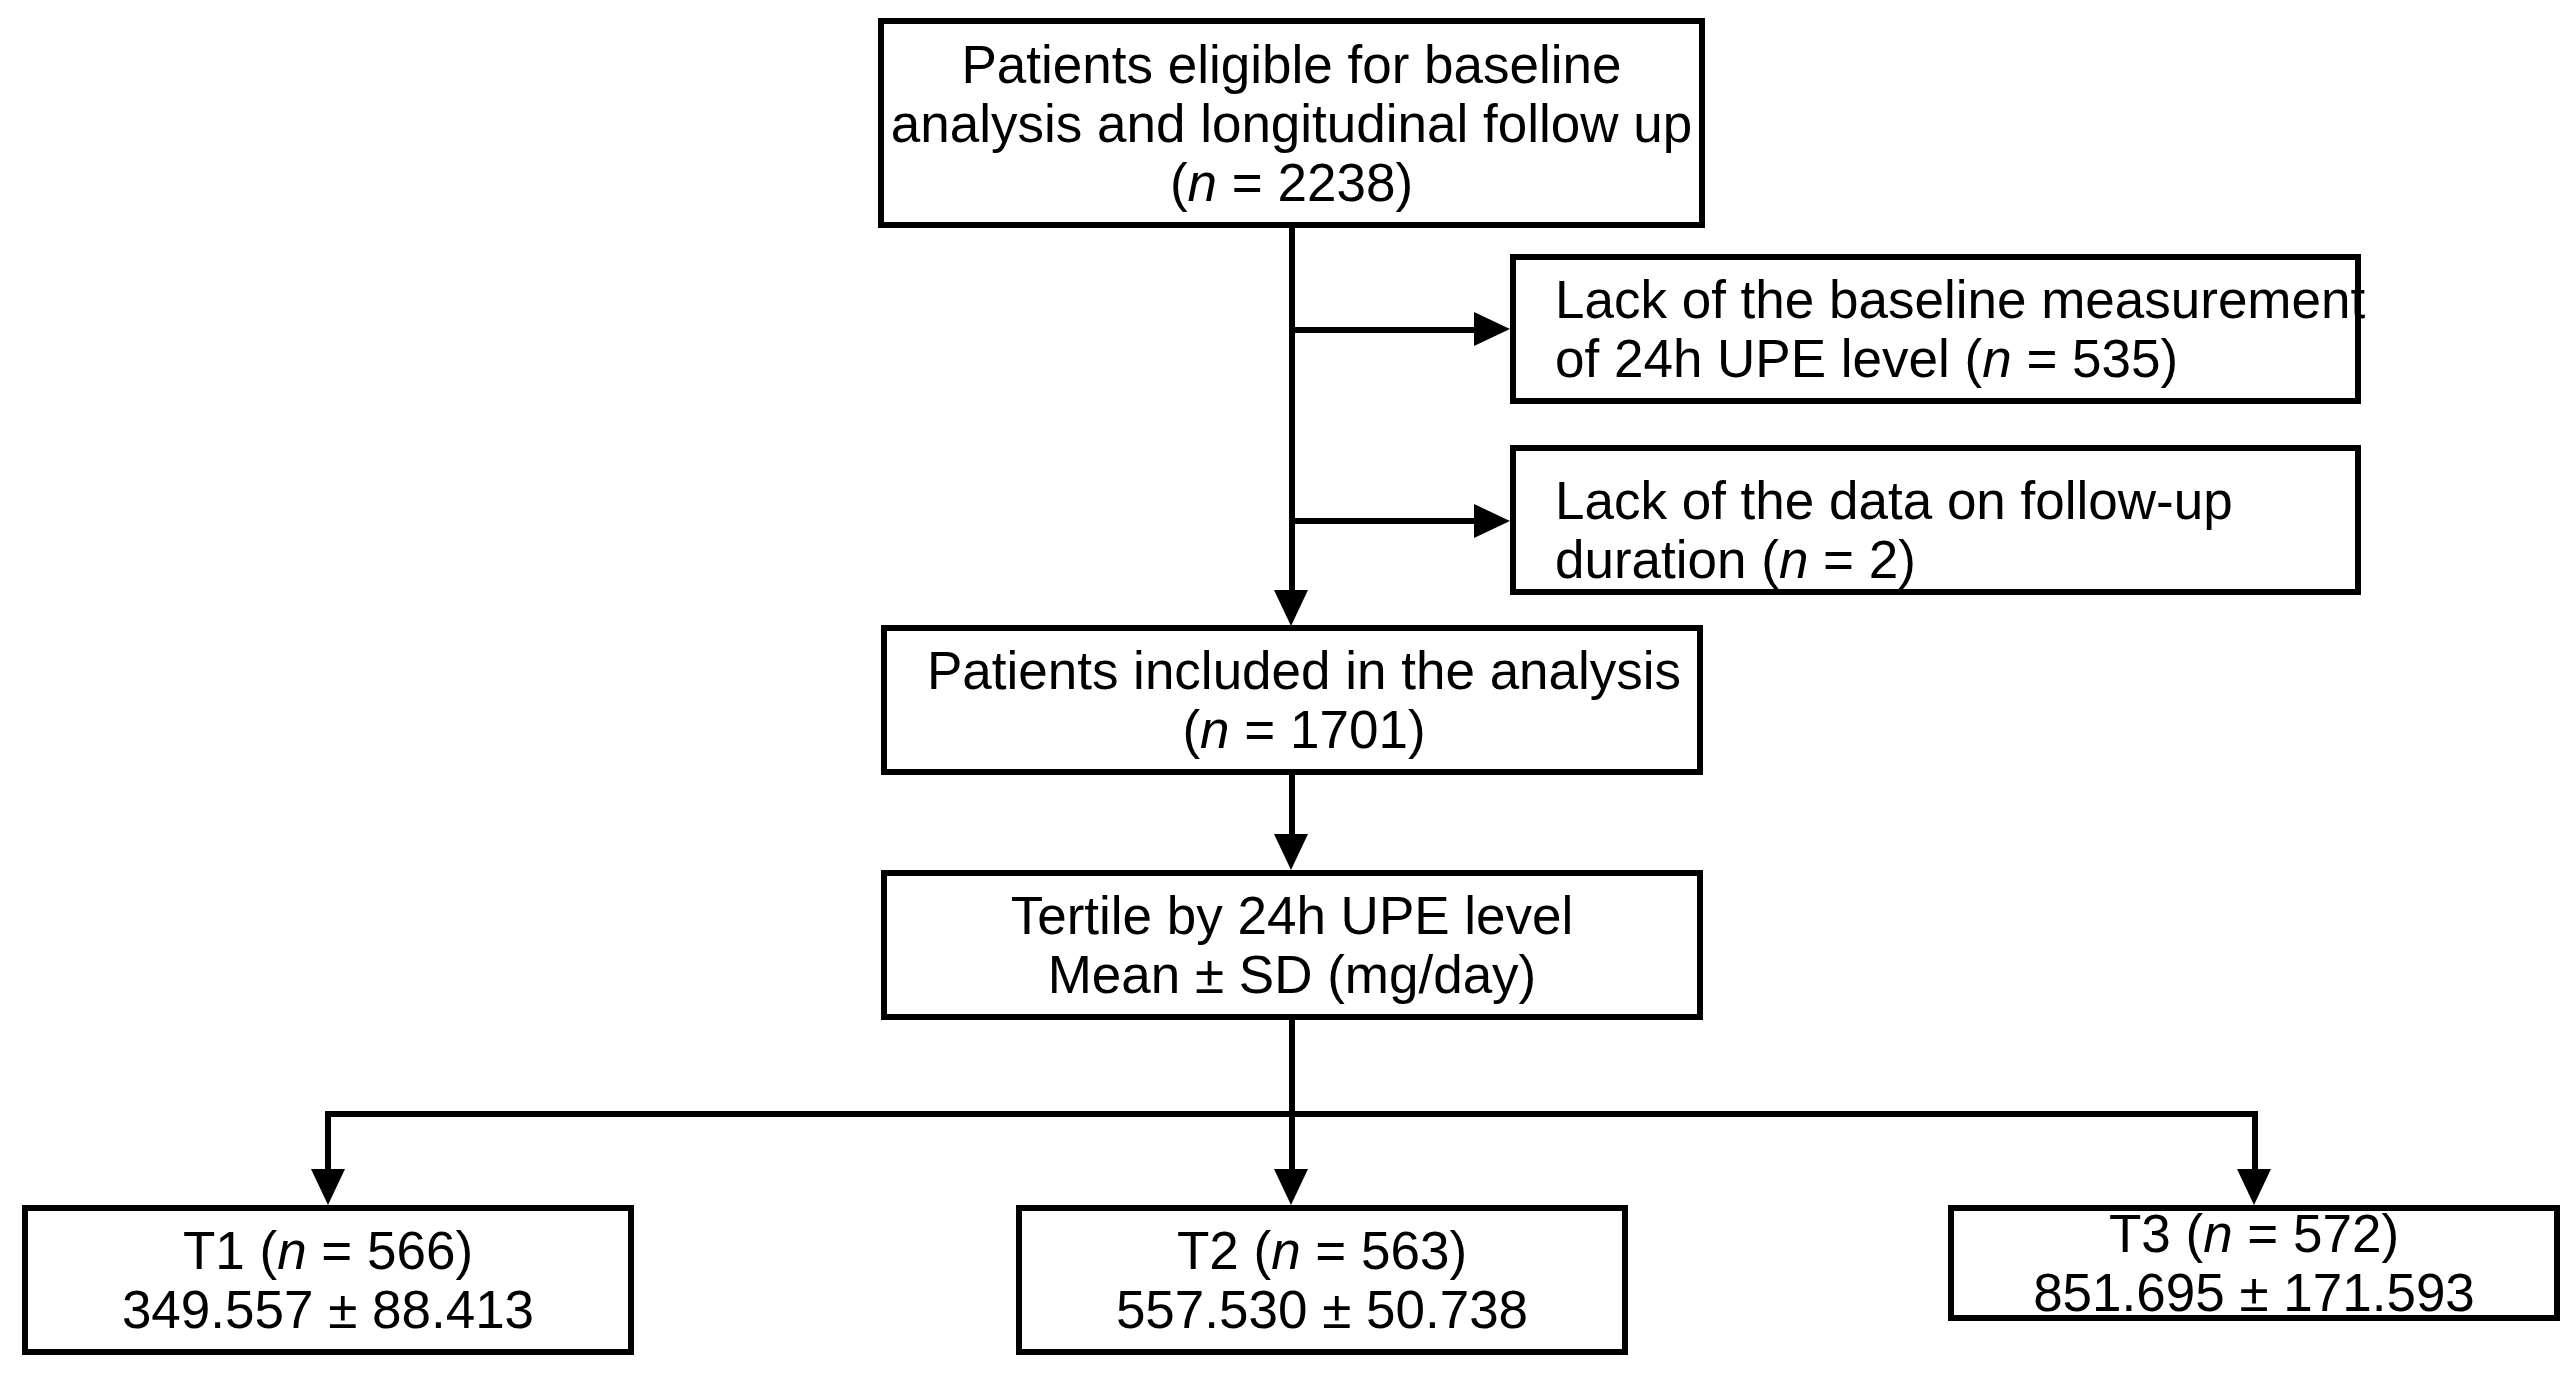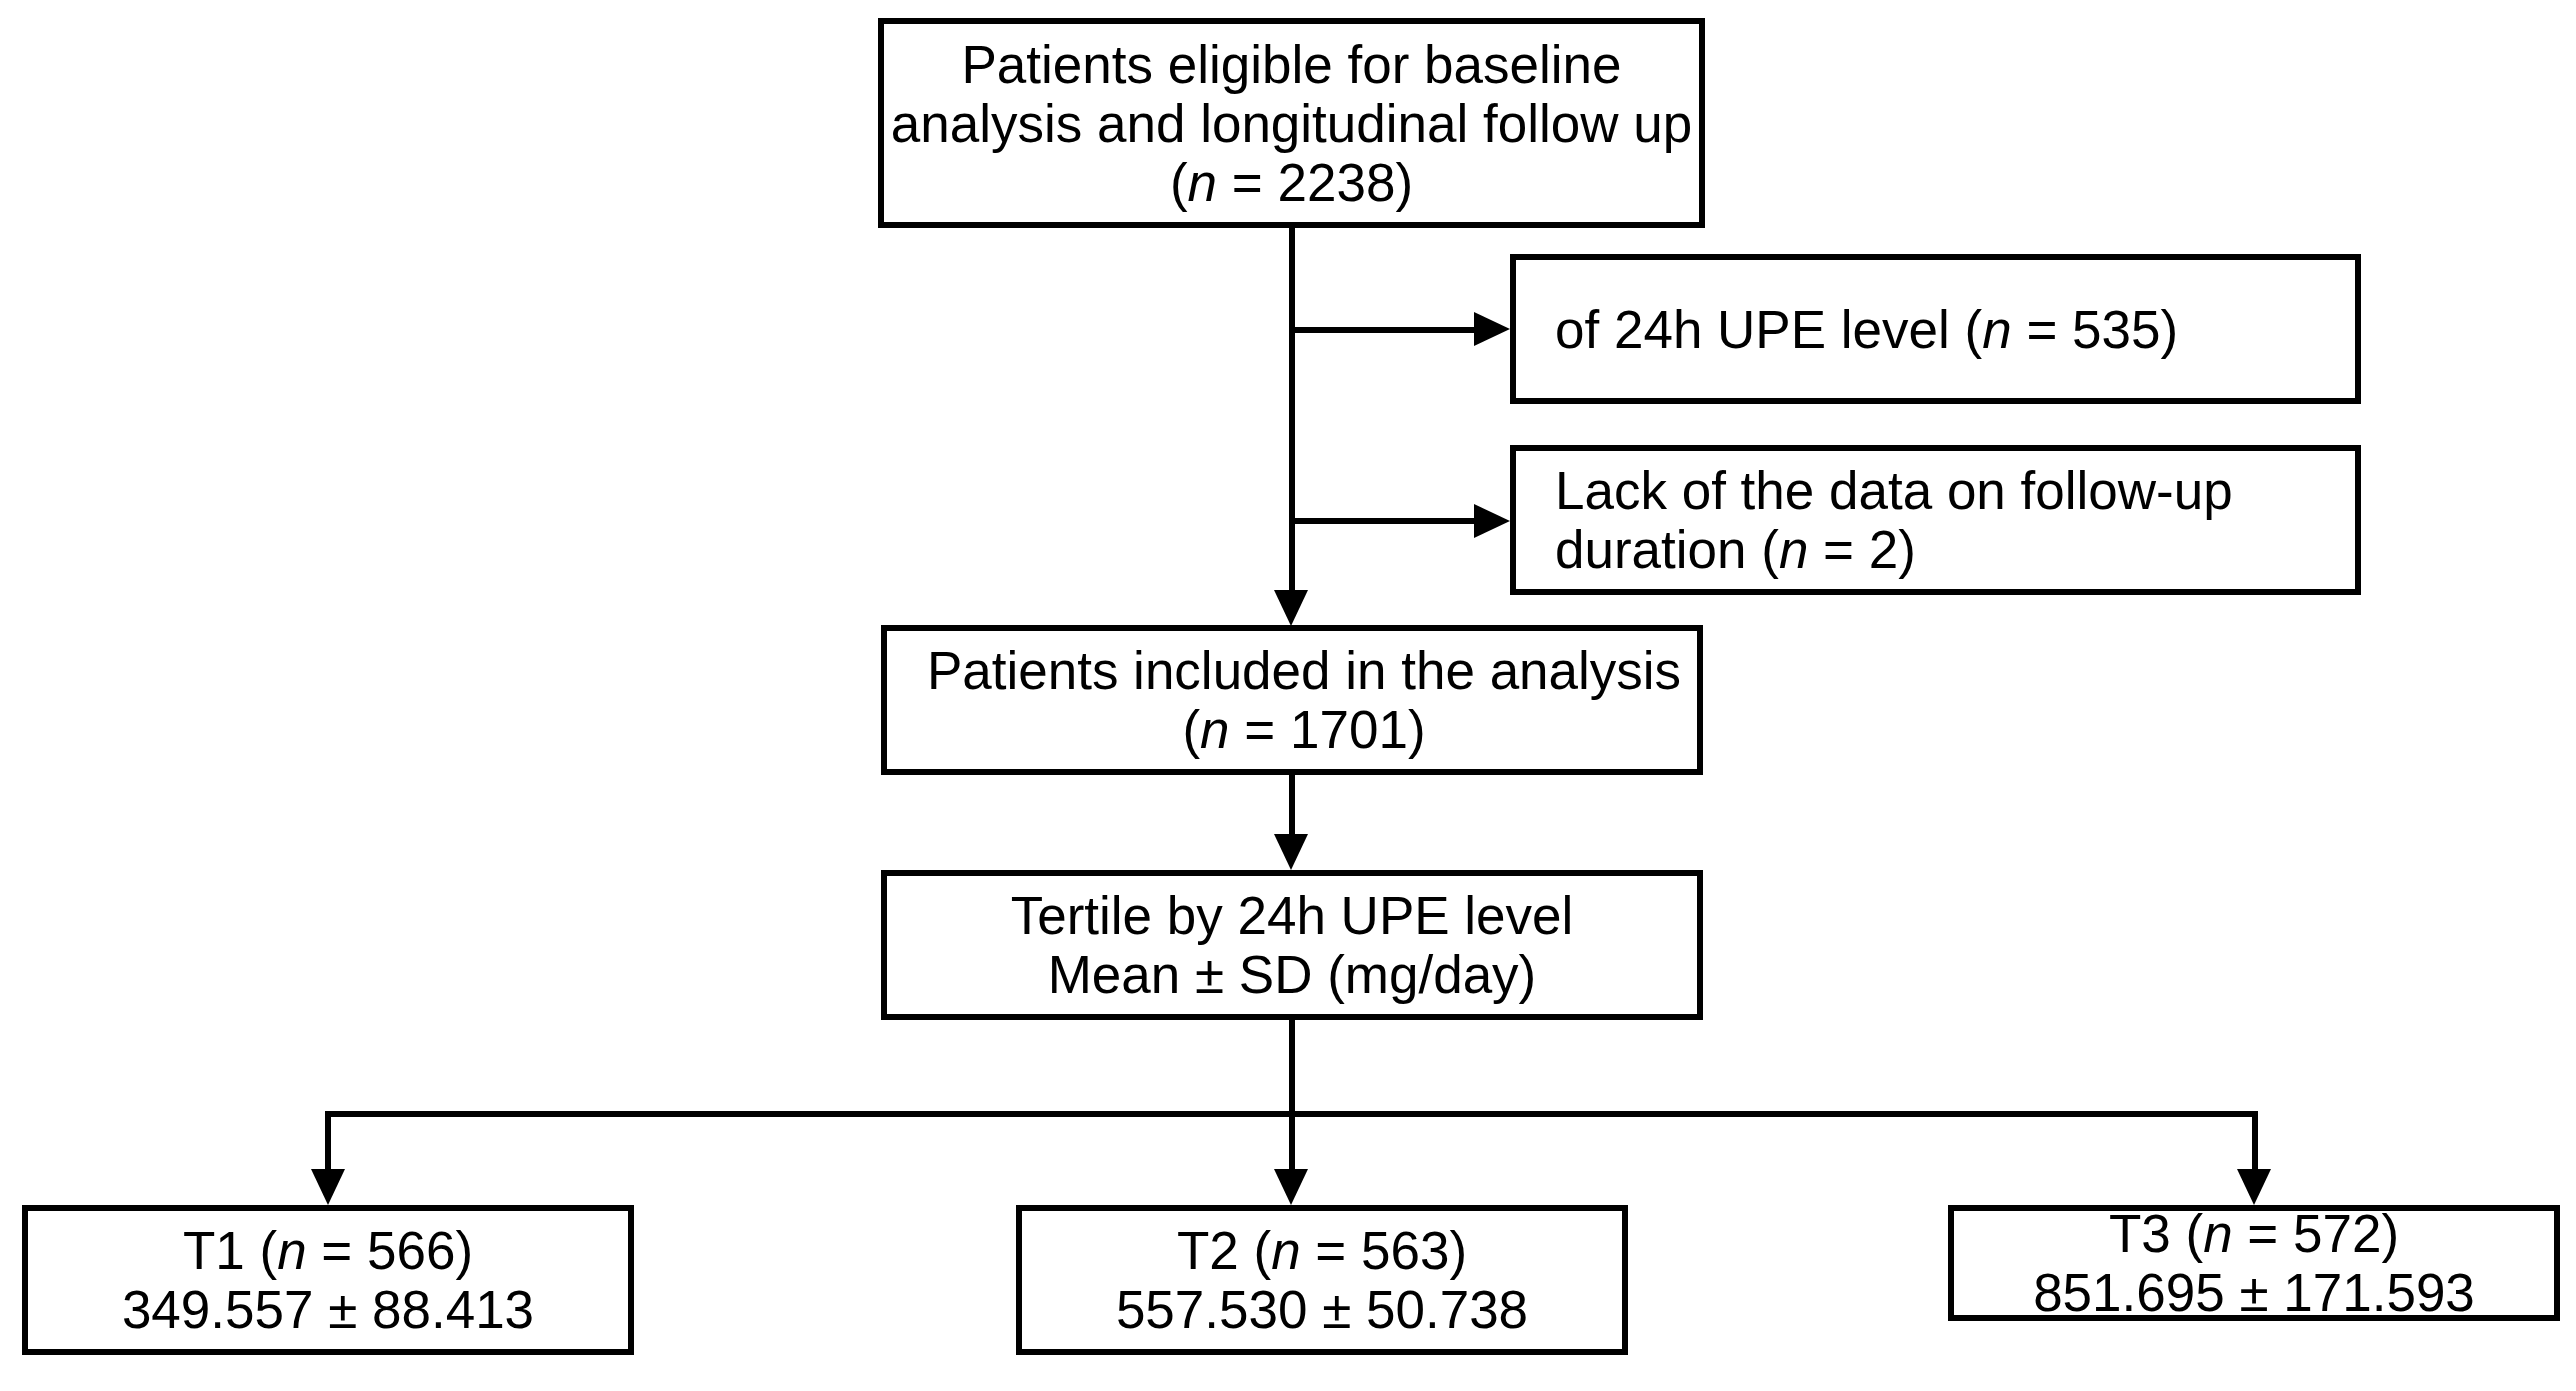--- a/index.html
+++ b/index.html
@@ -51,21 +51,21 @@
     position: absolute;
     width: 0;
     height: 0;
     border-top: 17px solid transparent;
     border-bottom: 17px solid transparent;
     border-left: 36px solid #000000;
   }
   
   #box-eligible  { left: 878px; top: 18px;   width: 827px; height: 210px; }
   #box-excl1     { left: 1510px; top: 254px;  width: 851px; height: 150px; }
-  #box-excl2     { left: 1510px; top: 445px;  width: 851px; height: 150px; }
+  #box-excl2     { left: 1510px; top: 445px;  width: 851px; height: 150px; justify-content: flex-end; }
   #box-included  { left: 881px; top: 625px;  width: 822px; height: 150px; padding-left: 24px; }
   #box-tertile   { left: 881px; top: 870px; width: 822px; height: 150px; }
   #box-t1        { left: 22px;   top: 1205px; width: 612px;  height: 150px; }
   #box-t2        { left: 984px; top: 1205px; width: 612px;  height: 150px; margin-left: 32px; }
   #box-t3        { left: 1948px; top: 1205px; width: 612px;  height: 116px; }
 </style>
 </head>
 <body>
 
 <div id="canvas">
@@ -95,20 +95,21 @@
   <div class="conn" style="left:2252px; top:1111px; width:5.6px; height:60px;"></div>
   <div class="arrow-down" style="left:2237px; top:1169px;"></div>
 
   <div class="fbox" id="box-eligible">
     <div class="tline">Patients eligible for baseline</div>
     <div class="tline">analysis and longitudinal follow up</div>
     <div class="tline"><span>(</span><i>n</i><span> = 2238)</span></div>
   </div>
 
   <div class="fbox left-align" id="box-excl1">
+    <div class="tline">Lack of the baseline measurement</div>
     <div class="tline"><span>of 24h UPE level (</span><i>n</i><span> = 535)</span></div>
   </div>
 
   <div class="fbox left-align" id="box-excl2">
     <div class="tline">Lack of the data on follow-up</div>
     <div class="tline"><span>duration (</span><i>n</i><span> = 2)</span></div>
   </div>
 
   <div class="fbox" id="box-included">
     <div class="tline">Patients included in the analysis</div>

